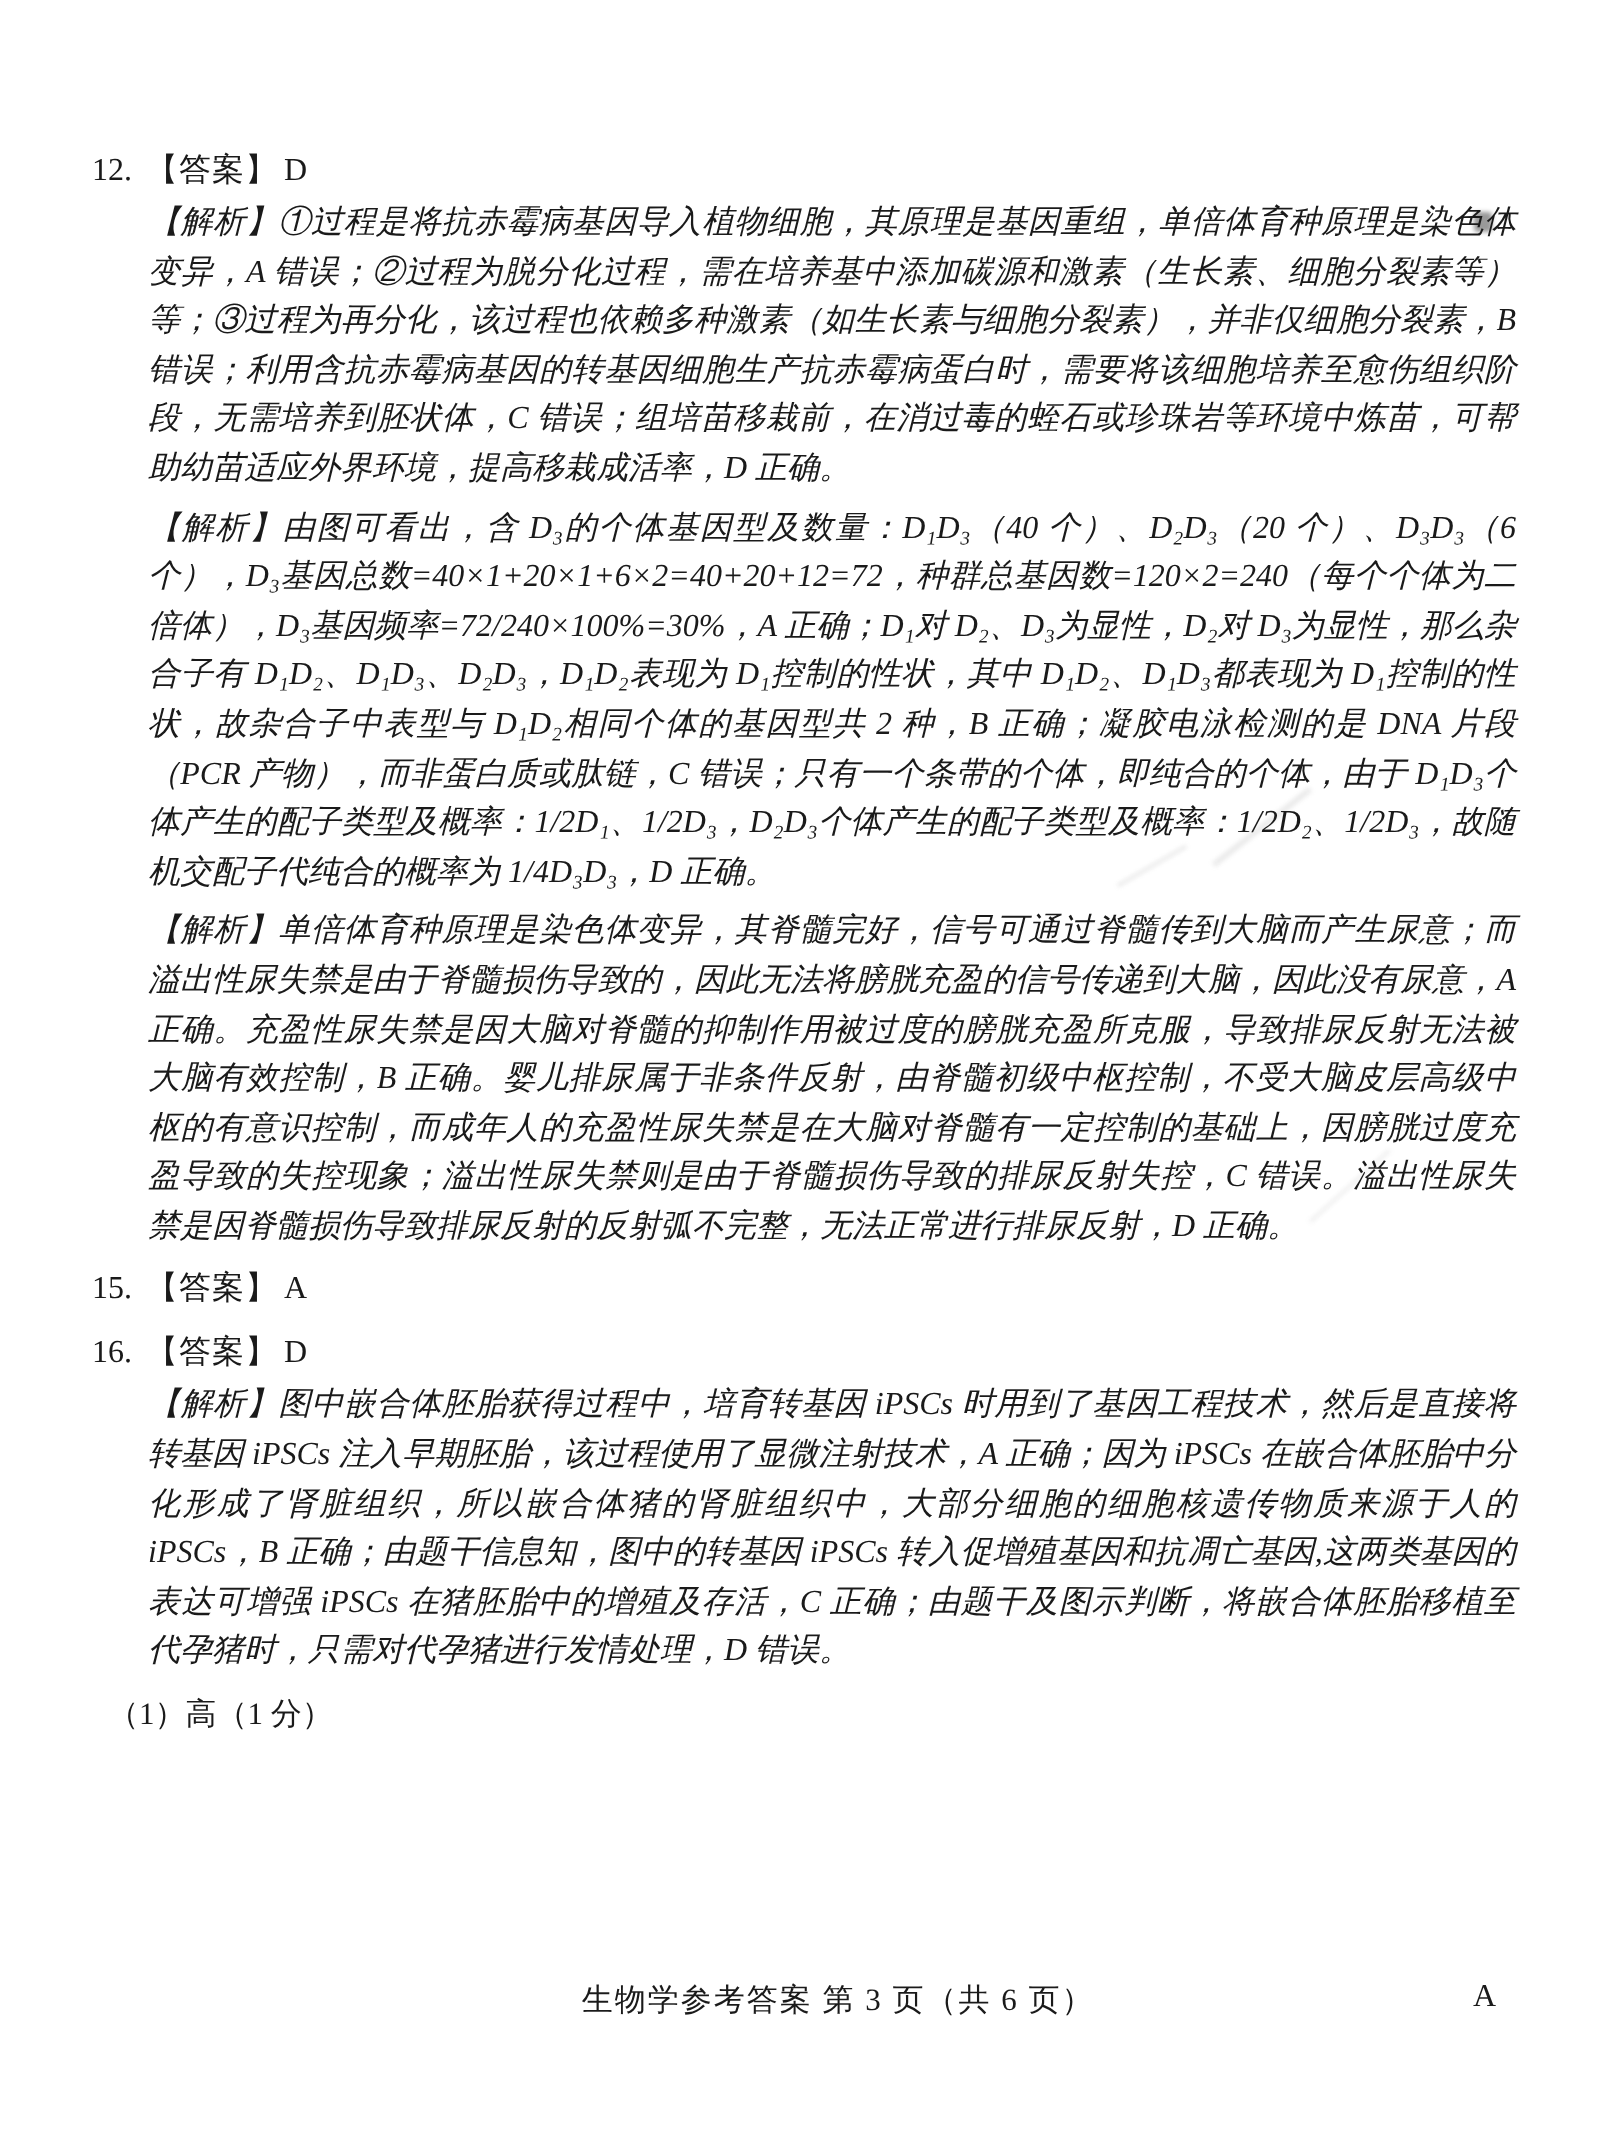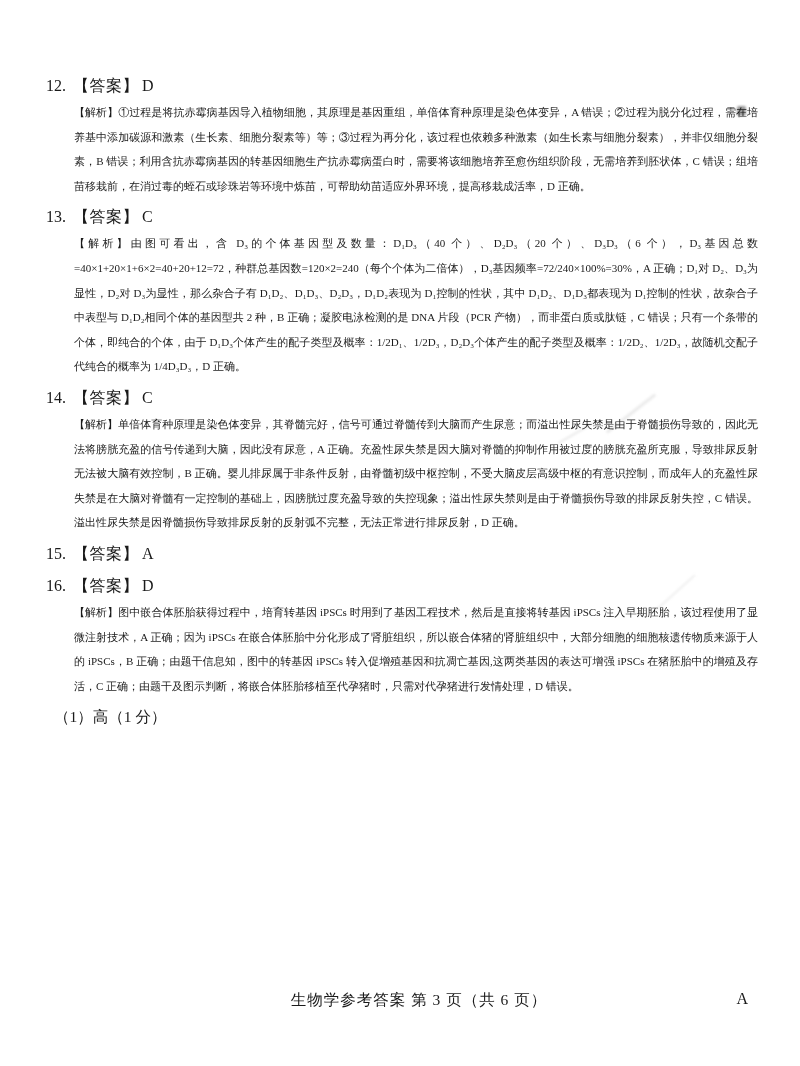--- a/index.html
+++ b/index.html
@@ -19,23 +19,24 @@
     padding: 72px 42px 0 46px;
     overflow: hidden;
   }
   .q { position: relative; margin-bottom: 5px; }
   .q-head { font-size: 16px; line-height: 27px; white-space: nowrap; }
   .q-num { display: inline-block; min-width: 22px; margin-right: 5px; }
   .q-label { letter-spacing: 0.5px; }
   .q-answer { margin-left: 3px; }
   .q-analysis {
     margin: 1px 0 0 28px;
-    font-size: 11px;
+    font-size: 16px;
     line-height: 24.6px;
     text-align: justify;
+    font-style: italic;
   }
   .q17-part { font-size: 15.5px; line-height: 27px; }
   .part-first { margin-left: 8px; }
   .footer {
     position: absolute;
     left: 0; right: 0;
     top: 990px;
     height: 24px;
     font-size: 15.5px;
   }
@@ -77,30 +78,24 @@
   <div class="artifact artifact-3"></div>
 
   <section class="q">
     <div class="q-head">
       <span class="q-num">12.</span><span class="q-label">【答案】</span><span class="q-answer">D</span>
     </div>
     <p class="q-analysis"><span>【解析】</span><span>①过程是将抗赤霉病基因导入植物细胞，其原理是基因重组，单倍体育种原理是染色体变异，A 错误；②过程为脱分化过程，需在培养基中添加碳源和激素（生长素、细胞分裂素等）等；③过程为再分化，该过程也依赖多种激素（如生长素与细胞分裂素），并非仅细胞分裂素，B 错误；利用含抗赤霉病基因的转基因细胞生产抗赤霉病蛋白时，需要将该细胞培养至愈伤组织阶段，无需培养到胚状体，C 错误；组培苗移栽前，在消过毒的蛭石或珍珠岩等环境中炼苗，可帮助幼苗适应外界环境，提高移栽成活率，D 正确。</span></p>
   </section>
 
   <section class="q">
-    <div class="q-head">
-      <span class="q-num">13.</span><span class="q-label">【答案】</span><span class="q-answer">C</span>
-    </div>
     <p class="q-analysis"><span>【解析】</span><span>由图可看出，含 D₃的个体基因型及数量：D₁D₃（40 个）、D₂D₃（20 个）、D₃D₃（6 个），D₃基因总数=40×1+20×1+6×2=40+20+12=72，种群总基因数=120×2=240（每个个体为二倍体），D₃基因频率=72/240×100%=30%，A 正确；D₁对 D₂、D₃为显性，D₂对 D₃为显性，那么杂合子有 D₁D₂、D₁D₃、D₂D₃，D₁D₂表现为 D₁控制的性状，其中 D₁D₂、D₁D₃都表现为 D₁控制的性状，故杂合子中表型与 D₁D₂相同个体的基因型共 2 种，B 正确；凝胶电泳检测的是 DNA 片段（PCR 产物），而非蛋白质或肽链，C 错误；只有一个条带的个体，即纯合的个体，由于 D₁D₃个体产生的配子类型及概率：1/2D₁、1/2D₃，D₂D₃个体产生的配子类型及概率：1/2D₂、1/2D₃，故随机交配子代纯合的概率为 1/4D₃D₃，D 正确。</span></p>
   </section>
 
   <section class="q">
-    <div class="q-head">
-      <span class="q-num">14.</span><span class="q-label">【答案】</span><span class="q-answer">C</span>
-    </div>
     <p class="q-analysis"><span>【解析】</span><span>单倍体育种原理是染色体变异，其脊髓完好，信号可通过脊髓传到大脑而产生尿意；而溢出性尿失禁是由于脊髓损伤导致的，因此无法将膀胱充盈的信号传递到大脑，因此没有尿意，A 正确。充盈性尿失禁是因大脑对脊髓的抑制作用被过度的膀胱充盈所克服，导致排尿反射无法被大脑有效控制，B 正确。婴儿排尿属于非条件反射，由脊髓初级中枢控制，不受大脑皮层高级中枢的有意识控制，而成年人的充盈性尿失禁是在大脑对脊髓有一定控制的基础上，因膀胱过度充盈导致的失控现象；溢出性尿失禁则是由于脊髓损伤导致的排尿反射失控，C 错误。溢出性尿失禁是因脊髓损伤导致排尿反射的反射弧不完整，无法正常进行排尿反射，D 正确。</span></p>
   </section>
 
   <section class="q">
     <div class="q-head">
       <span class="q-num">15.</span><span class="q-label">【答案】</span><span class="q-answer">A</span>
     </div>
   </section>
 
   <section class="q">

